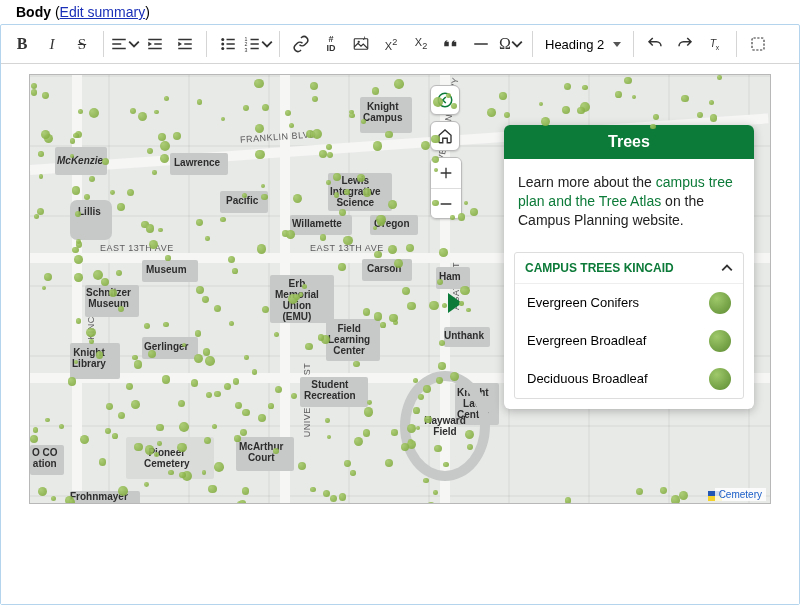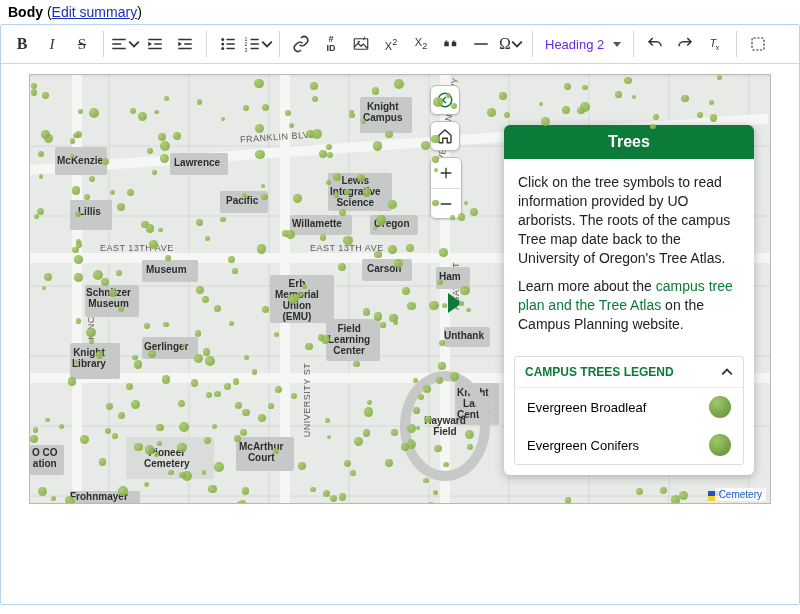--- a/index.html
+++ b/index.html
@@ -1,28 +1,28 @@
 <!DOCTYPE html>
 <html><head>
 <meta charset="utf-8">
 <style>
   * { box-sizing: border-box; margin: 0; padding: 0; }
   body { font-family: -apple-system, BlinkMacSystemFont, "Segoe UI", Helvetica, Arial, sans-serif; font-size: 14px; background: #fff; }
   .wrap { width: 800px; height: 614px; overflow: hidden; position: relative; }
-  .field-label { padding: 4px 6px 4px 8px; font-size: 14px; }
+  .field-label { padding: 4px 6px 4px 16px; font-size: 14px; }
   .field-label strong { font-weight: 700; }
   .field-label a { color: #1a2fb8; text-decoration: underline; cursor: pointer; }
   .editor { border: 1px solid #b3d4ec; border-radius: 2px; margin: 0 0 0 0; }
   .toolbar { display: flex; align-items: center; border-bottom: 1px solid #d5d5d5; padding: 4px 2px; gap: 0; flex-wrap: nowrap; overflow: hidden; }
   .tb-group { display: flex; align-items: center; padding: 0 4px; }
   .tb-sep { width: 1px; height: 26px; background: #d5d5d5; margin: 0 2px; }
   .tb-btn { width: 30px; height: 30px; display: inline-flex; align-items: center; justify-content: center; background: transparent; border: none; border-radius: 3px; cursor: pointer; color: #333; }
   .tb-btn svg { width: 18px; height: 18px; }
   .caret { width: 12px; height: 18px; display: inline-flex; align-items: center; justify-content: center; }
-  .tb-select { height: 30px; border: none; background: transparent; font-size: 13px; color: #6d28d9; padding: 0 22px 0 6px; appearance: none; position: relative; cursor: pointer; }
+  .tb-select { height: 30px; border: none; background: transparent; font-size: 13px; color: #000000; padding: 0 22px 0 6px; appearance: none; position: relative; cursor: pointer; }
   .tb-select-wrap { position: relative; display: inline-flex; align-items: center; }
   .tb-select-wrap::after { content: ""; position: absolute; right: 6px; top: 50%; margin-top: -2px; border-left: 4px solid transparent; border-right: 4px solid transparent; border-top: 5px solid #555; pointer-events: none; }
   .body-area { padding: 10px 28px 28px 28px; min-height: 540px; background: #fff; }
   .map-frame { border: 1px solid #b8b8b8; width: 100%; height: 430px; position: relative; overflow: hidden; background: #eef0ef; }
   
   .map-bg { position: absolute; inset: 0; background:#e8eae8; }
   .map-bg::before { content:""; position:absolute; inset:0;
     background:
       linear-gradient(90deg, rgba(0,0,0,0) 97%, rgba(0,0,0,0.04) 97%) 0 0/80px 100%,
       linear-gradient(0deg, rgba(0,0,0,0) 97%, rgba(0,0,0,0.04) 97%) 0 0/100% 70px;
@@ -224,23 +224,23 @@
 
       <div class="street-lbl" style="top:57px; left:210px; transform:rotate(-4deg);">FRANKLIN BLVD</div>
       <div class="street-lbl" style="top:168px; left:70px;">EAST 13TH AVE</div>
       <div class="street-lbl" style="top:168px; left:280px;">EAST 13TH AVE</div>
       <div class="street-lbl" style="top:232px; left:33px; transform:rotate(-90deg);">KINCAID ST</div>
       <div class="street-lbl" style="top:320px; left:240px; transform:rotate(-90deg);">UNIVERSITY ST</div>
       <div class="street-lbl" style="top:206px; left:402px; transform:rotate(-90deg);">AGATE ST</div>
       <div class="street-lbl" style="top:44px; left:370px; transform:rotate(-80deg);">RIVERFRONT PKWY</div>
 
       <div class="bldg" style="left:25px; top:72px; width:52px; height:28px;">
-            <span style="left:2px; top:8px;">McKenzie</span>
-          </div>
-      <div class="bldg" style="left:40px; top:125px; width:42px; height:30px;">
+            <span style="left:2px; top:8px;font-style:italic;">McKenzie</span>
+          </div>
+      <div class="bldg" style="left:40px; top:125px; width:42px; height:40px;border-radius:7px;">
             <span style="left:8px; top:6px;">Lillis</span>
           </div>
       <div class="bldg" style="left:140px; top:78px; width:58px; height:22px;">
             <span style="left:4px; top:4px;">Lawrence</span>
           </div>
       <div class="bldg" style="left:190px; top:116px; width:48px; height:22px;">
             <span style="left:6px; top:4px;">Pacific</span>
           </div>
       <div class="bldg" style="left:112px; top:185px; width:56px; height:22px;">
             <span style="left:4px; top:4px;">Museum</span>
@@ -248,20 +248,24 @@
       <div class="bldg" style="left:55px; top:210px; width:54px; height:32px;">
             <span style="left:1px; top:2px; white-space:pre;">Schnitzer
 Museum</span>
           </div>
       <div class="bldg" style="left:40px; top:268px; width:50px; height:36px;">
             <span style="left:2px; top:4px; white-space:pre;">Knight
 Library</span>
           </div>
       <div class="bldg" style="left:112px; top:262px; width:56px; height:22px;">
             <span style="left:2px; top:4px;">Gerlinger</span>
+          </div>
+      <div class="bldg" style="left:270px; top:302px; width:68px; height:30px;">
+            <span style="left:4px; top:2px; white-space:pre;">Student
+Recreation</span>
           </div>
       <div class="bldg" style="left:330px; top:22px; width:52px; height:36px;">
             <span style="left:3px; top:4px; white-space:pre;">Knight
 Campus</span>
           </div>
       <div class="bldg" style="left:298px; top:98px; width:64px; height:38px;">
             <span style="left:2px; top:2px; white-space:pre;">Lewis
 Integrative
 Science</span>
           </div>
@@ -341,38 +345,41 @@
                 </svg>
           </div>
         </div>
       </div>
 
       <div class="map-collapse"></div>
 
       <div class="info-panel">
         <div class="info-header">Trees</div>
         <div class="info-body">
-          <p>Click on the tree symbols to read information provided by UO arborists. The roots of the campus Tree map date back to the University of Oregon's Tree Atlas.</p>
           <p>
             <span>Learn more about the </span><a href="#">campus tree plan and the Tree Atlas</a><span> on the Campus Planning website.</span>
           </p>
         </div>
         <div class="legend">
           <div class="legend-head">
-            <span>CAMPUS TREES LEGEND</span>
+            <span>CAMPUS TREES KINCAID</span>
             <svg width="12" height="12" viewBox="0 0 10 10">
                   <path d="M1 7l4-4 4 4" stroke="#333" stroke-width="1.5" fill="none"></path>
                 </svg>
           </div>
           <div class="legend-item">
+            <span>Evergreen Conifers</span>
+            <span class="swatch"></span>
+          </div>
+          <div class="legend-item">
             <span>Evergreen Broadleaf</span>
             <span class="swatch"></span>
           </div>
           <div class="legend-item">
-            <span>Evergreen Conifers</span>
+            <span>Deciduous Broadleaf</span>
             <span class="swatch"></span>
           </div>
         </div>
       </div>
 
       <div class="uaflag"></div>
       <div class="attrib"><a href="#">Cemetery</a></div>
 
       <div id="trees">
             <div class="tree-dot" style="left: 393.351px; top: 310.047px; width: 7.57564px; height: 7.57564px;"></div>

